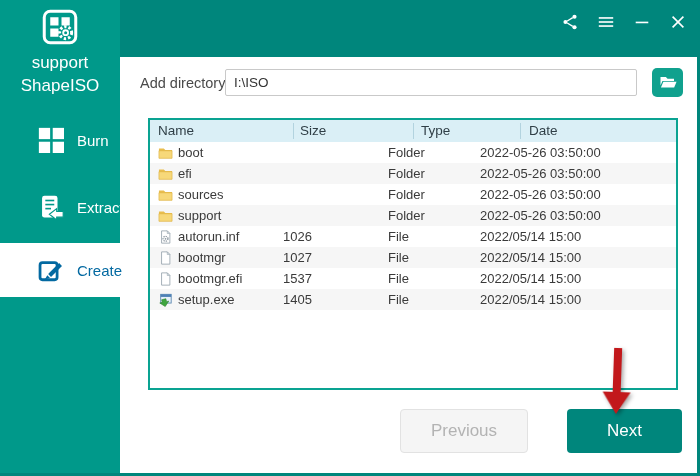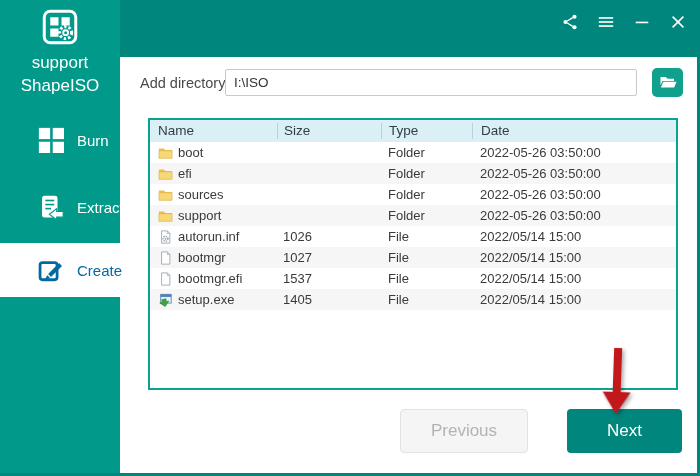--- a/index.html
+++ b/index.html
@@ -71,21 +71,21 @@
   }
   .browse-btn svg { width: 18px; height: 15px; }
 
   
   .file-table {
     position: absolute; left: 28px; top: 61px; width: 530px; height: 272px;
     border: 2px solid #0aa392; background: #fff; overflow: hidden;
   }
   .t-row { display: flex; align-items: center; height: 21px; font-size: 13px; color: #3a3a3a; }
   .t-row.alt { background: #f6f6f6; }
-  .t-header { height: 22px; background: #daeff6; color: #303f47; font-size: 13.5px; }
+  .t-header { height: 22px; background: #daeff6; color: #303f47; font-size: 13.5px; gap: 16px; }
   .t-header .cell { border-left: 1px solid #b2d3df; height: 16px; line-height: 16px; }
   .t-header .cell:first-child { border-left: none; }
   .cell { overflow: hidden; white-space: nowrap; }
   .c-name { width: 127px; padding-left: 8px; display: flex; align-items: center; gap: 5px; }
   .c-size { width: 104px; padding-left: 6px; }
   .c-type { width: 91px;  padding-left: 7px; }
   .c-date { flex: 1;      padding-left: 8px; }
   .row-icon { width: 15px; height: 14px; display: inline-flex; }
   .row-icon svg { width: 15px; height: 14px; }
 

